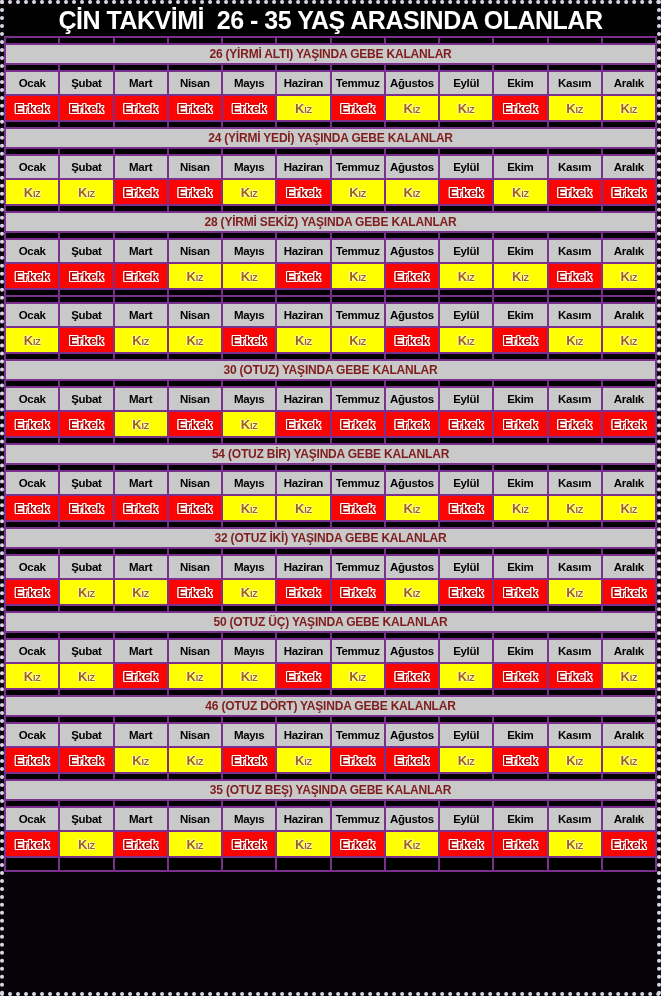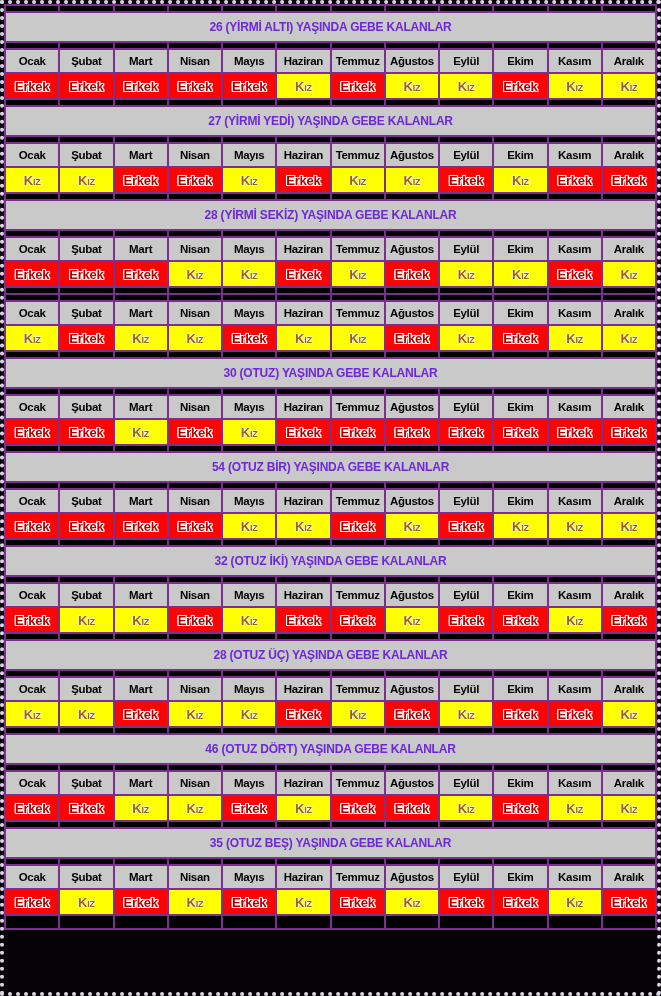--- a/index.html
+++ b/index.html
@@ -28,22 +28,22 @@
     gap:2px;
   }
   .cell{
     display:flex;align-items:center;justify-content:center;
     overflow:hidden;
   }
   .sp{height:5px;background:#000000;}
   .sp-end{height:12px;background:#000000;}
   .hdr{
     grid-column:1 / -1;
-    height:28px;background:#c9c9c9;
-    color:#6d28d9;font-size:12px;font-weight:bold;
+    height:18px;background:#c9c9c9;
+    color:#7f1d1d;font-size:12px;font-weight:bold;
     letter-spacing:-0.2px;
   }
   .m{
     height:22px;background:#c9c9c9;
     color:#000;font-size:11.5px;font-weight:bold;
     letter-spacing:-0.3px;
   }
   .res{
     height:24px;
     font-size:13px;font-weight:bold;
@@ -60,20 +60,21 @@
     color:#a16207;
     font-variant:small-caps;
     text-shadow:-1px 0 rgba(255,255,255,.7),1px 0 rgba(255,255,255,.7),
                 0 -1px rgba(255,255,255,.7),0 1px rgba(255,255,255,.7);
   }
 </style>
 </head>
 <body>
 
 <div class="frame">
+  <div class="title">ÇİN TAKVİMİ  26 - 35 YAŞ ARASINDA OLANLAR</div>
   <div class="grid" id="grid">
       <div class="cell sp"></div>
       <div class="cell sp"></div>
       <div class="cell sp"></div>
       <div class="cell sp"></div>
       <div class="cell sp"></div>
       <div class="cell sp"></div>
       <div class="cell sp"></div>
       <div class="cell sp"></div>
       <div class="cell sp"></div>
@@ -122,21 +123,21 @@
       <div class="cell sp"></div>
       <div class="cell sp"></div>
       <div class="cell sp"></div>
       <div class="cell sp"></div>
       <div class="cell sp"></div>
       <div class="cell sp"></div>
       <div class="cell sp"></div>
       <div class="cell sp"></div>
       <div class="cell sp"></div>
       <div class="cell sp"></div>
-      <div class="cell hdr">27 (YİRMİ YEDİ) YAŞINDA GEBE KALANLAR</div>
+      <div class="cell hdr">24 (YİRMİ YEDİ) YAŞINDA GEBE KALANLAR</div>
       <div class="cell sp"></div>
       <div class="cell sp"></div>
       <div class="cell sp"></div>
       <div class="cell sp"></div>
       <div class="cell sp"></div>
       <div class="cell sp"></div>
       <div class="cell sp"></div>
       <div class="cell sp"></div>
       <div class="cell sp"></div>
       <div class="cell sp"></div>
@@ -415,21 +416,21 @@
       <div class="cell sp"></div>
       <div class="cell sp"></div>
       <div class="cell sp"></div>
       <div class="cell sp"></div>
       <div class="cell sp"></div>
       <div class="cell sp"></div>
       <div class="cell sp"></div>
       <div class="cell sp"></div>
       <div class="cell sp"></div>
       <div class="cell sp"></div>
-      <div class="cell hdr">28 (OTUZ ÜÇ) YAŞINDA GEBE KALANLAR</div>
+      <div class="cell hdr">50 (OTUZ ÜÇ) YAŞINDA GEBE KALANLAR</div>
       <div class="cell sp"></div>
       <div class="cell sp"></div>
       <div class="cell sp"></div>
       <div class="cell sp"></div>
       <div class="cell sp"></div>
       <div class="cell sp"></div>
       <div class="cell sp"></div>
       <div class="cell sp"></div>
       <div class="cell sp"></div>
       <div class="cell sp"></div>

